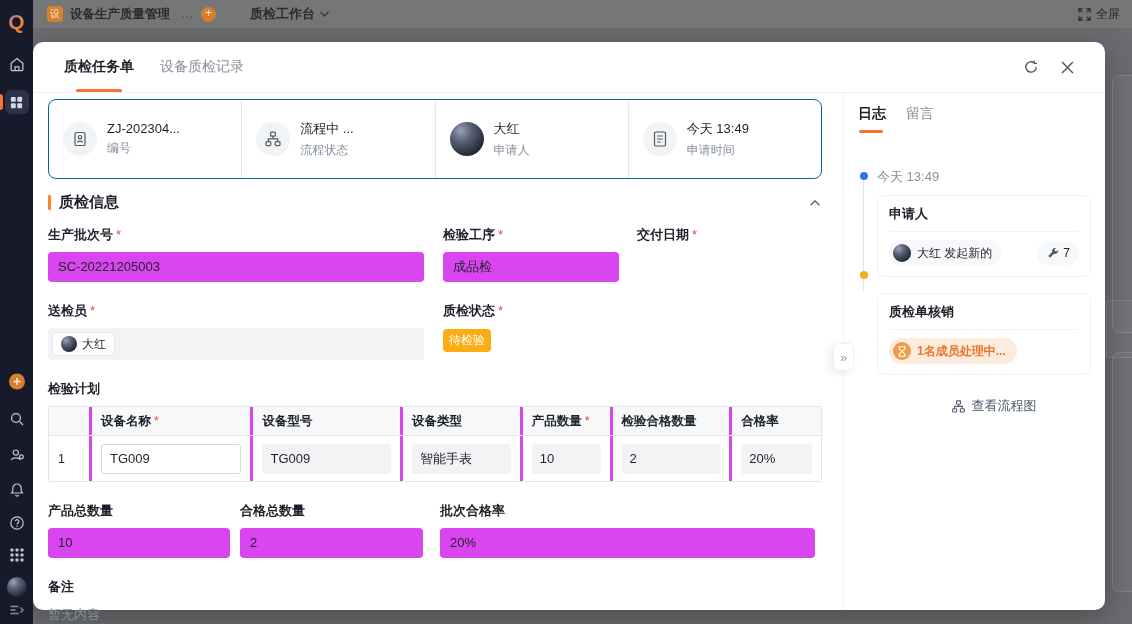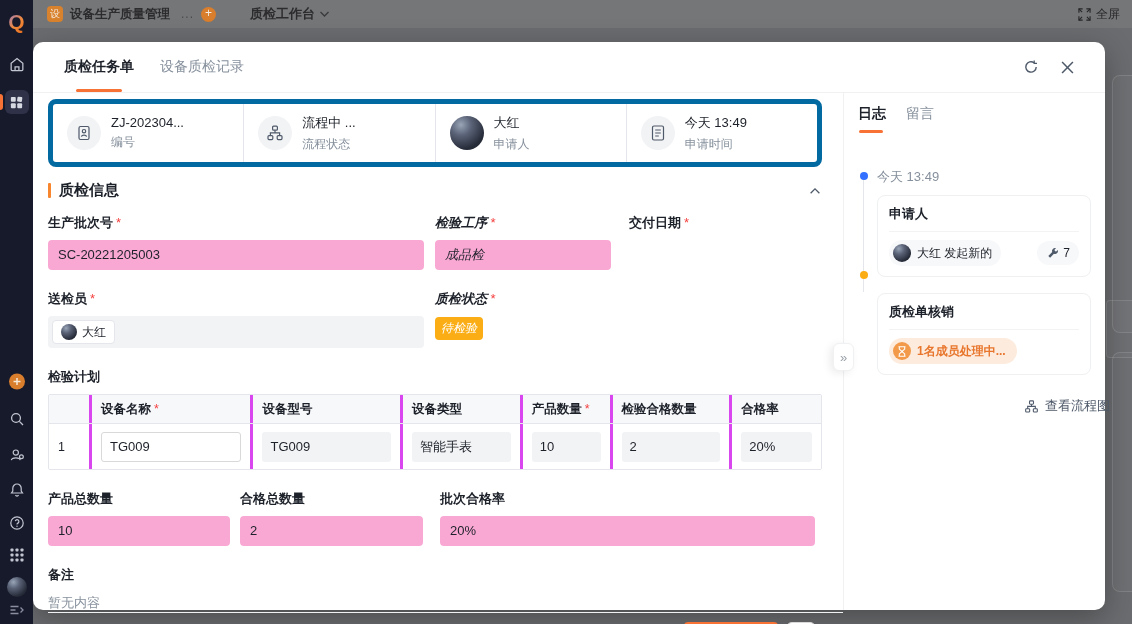--- a/index.html
+++ b/index.html
@@ -50,39 +50,39 @@
   .mtab { position:relative; height:100%; display:flex; align-items:center; margin-right:26px;
           font-size:14px; color:#86909c; cursor:pointer; }
   .mtab.active { color:#1d2129; font-weight:700; }
   .mtab.active::after { content:""; position:absolute; left:12px; right:12px; bottom:0;
           height:3px; border-radius:2px; background:#f77234; }
   .mh-icons { margin-left:auto; display:flex; align-items:center; gap:22px; color:#4e5969; }
   .modal-body { flex:1; display:flex; min-height:0; }
   
   .main-col { width:810px; flex:none; display:flex; flex-direction:column; padding:6px 0 0 15px; }
   .main-content { flex:1; width:774px; }
-  .cards-row { display:flex; width:774px; height:68px; border:5px solid #0369a1; border-radius:8px; }
+  .cards-row { display:flex; width:774px; height:80px; border:1px solid #0369a1; border-radius:8px; }
   .hcard { flex:1; display:flex; align-items:center; padding-left:14px; border-left:1px solid #e5e6eb; }
   .hcard:first-child { border-left:none; }
   .hcard .circ { width:34px; height:34px; border-radius:50%; background:#f2f3f5; flex:none;
                  display:flex; align-items:center; justify-content:center; }
   .hcard .circ.av { background:radial-gradient(circle at 32% 26%, #9aa5b8 0%, #5b6478 30%, #262b38 72%); }
   .hcard .txt { margin-left:10px; }
   .hcard .val { font-size:13px; color:#1d2129; }
   .hcard .lbl { font-size:12px; color:#86909c; margin-top:4px; }
   .section-head { margin-top:14px; display:flex; align-items:center; width:774px; }
   .sec-bar { width:3px; height:15px; background:#f7862e; border-radius:1px; }
   .sec-title { font-size:15px; font-weight:700; margin-left:8px; }
   .sec-collapse { margin-left:auto; color:#4e5969; cursor:pointer; display:flex; }
   .f-label { font-size:13px; font-weight:700; color:#1d2129; }
   .req { color:#f53f3f; margin-left:3px; font-weight:400; }
-  .f-input { margin-top:8px; height:30px; background:#f9a8d4; border-radius:4px; padding:0 10px;
+  .f-input { margin-top:8px; height:30px; background:#d946ef; border-radius:4px; padding:0 10px;
              line-height:30px; font-size:13px; color:#1d2129; }
   .row1 { display:flex; margin-top:14px; }
-  .c1 { width:376px; } .c2 { width:176px; margin-left:11px;font-style:italic; } .c3 { width:177px; margin-left:18px; }
+  .c1 { width:376px; } .c2 { width:176px; margin-left:19px; } .c3 { width:177px; margin-left:18px; }
   .row2 { display:flex; margin-top:20px; }
   .member-input { margin-top:8px; height:32px; background:#f2f3f5; border-radius:4px;
                   display:flex; align-items:center; padding:0 4px; }
   .member-chip { display:inline-flex; align-items:center; gap:5px; background:#fff;
                  border:1px solid #e5e6eb; border-radius:4px; height:24px; padding:0 8px; font-size:12px; }
   .mini-av { width:16px; height:16px; border-radius:50%; flex:none;
     background:radial-gradient(circle at 32% 26%, #9aa5b8 0%, #5b6478 30%, #262b38 72%); }
   .status-badge { display:inline-block; margin-top:9px; background:#faad14; color:#fff;
                   font-size:12px; padding:3px 6px; border-radius:4px; }
   .plan-title { margin-top:20px; font-size:13px; font-weight:700; }
@@ -137,21 +137,21 @@
   .actor-chip { display:inline-flex; align-items:center; gap:6px; background:#f7f8fa;
                 border-radius:13px; height:26px; padding:0 9px 0 4px; font-size:12px; color:#1d2129; }
   .count-pill { display:inline-flex; align-items:center; gap:4px; background:#f7f8fa;
                 border-radius:12px; height:24px; padding:0 9px; font-size:12px; color:#1d2129; }
   .tl-card2 { margin-top:16px; }
   .proc-pill { display:inline-flex; align-items:center; gap:6px; background:#fdebdd;
                border-radius:14px; height:26px; padding:0 11px 0 4px; }
   .proc-circ { width:18px; height:18px; border-radius:50%; background:#f2994a;
                display:flex; align-items:center; justify-content:center; }
   .proc-text { font-size:12px; color:#e8762d; font-weight:700; }
-  .flow-link { margin-top:22px; width:233px; display:flex; align-items:center; justify-content:flex-end;
+  .flow-link { margin-top:22px; width:233px; display:flex; align-items:center; justify-content:center;
                gap:6px; font-size:13px; color:#4e5969; cursor:pointer; }
   .icon { display:inline-flex; }
 </style>
 </head>
 <body>
 
 <div class="ghost" style="left:1112px; top:75px; width:70px; height:258px;"></div>
 <div class="ghost" style="left:1112px; top:352px; width:70px; height:240px;"></div>
 <div class="ghost" style="left:1106px; top:300px; width:30px; height:58px; border-radius:4px;"></div>
 

